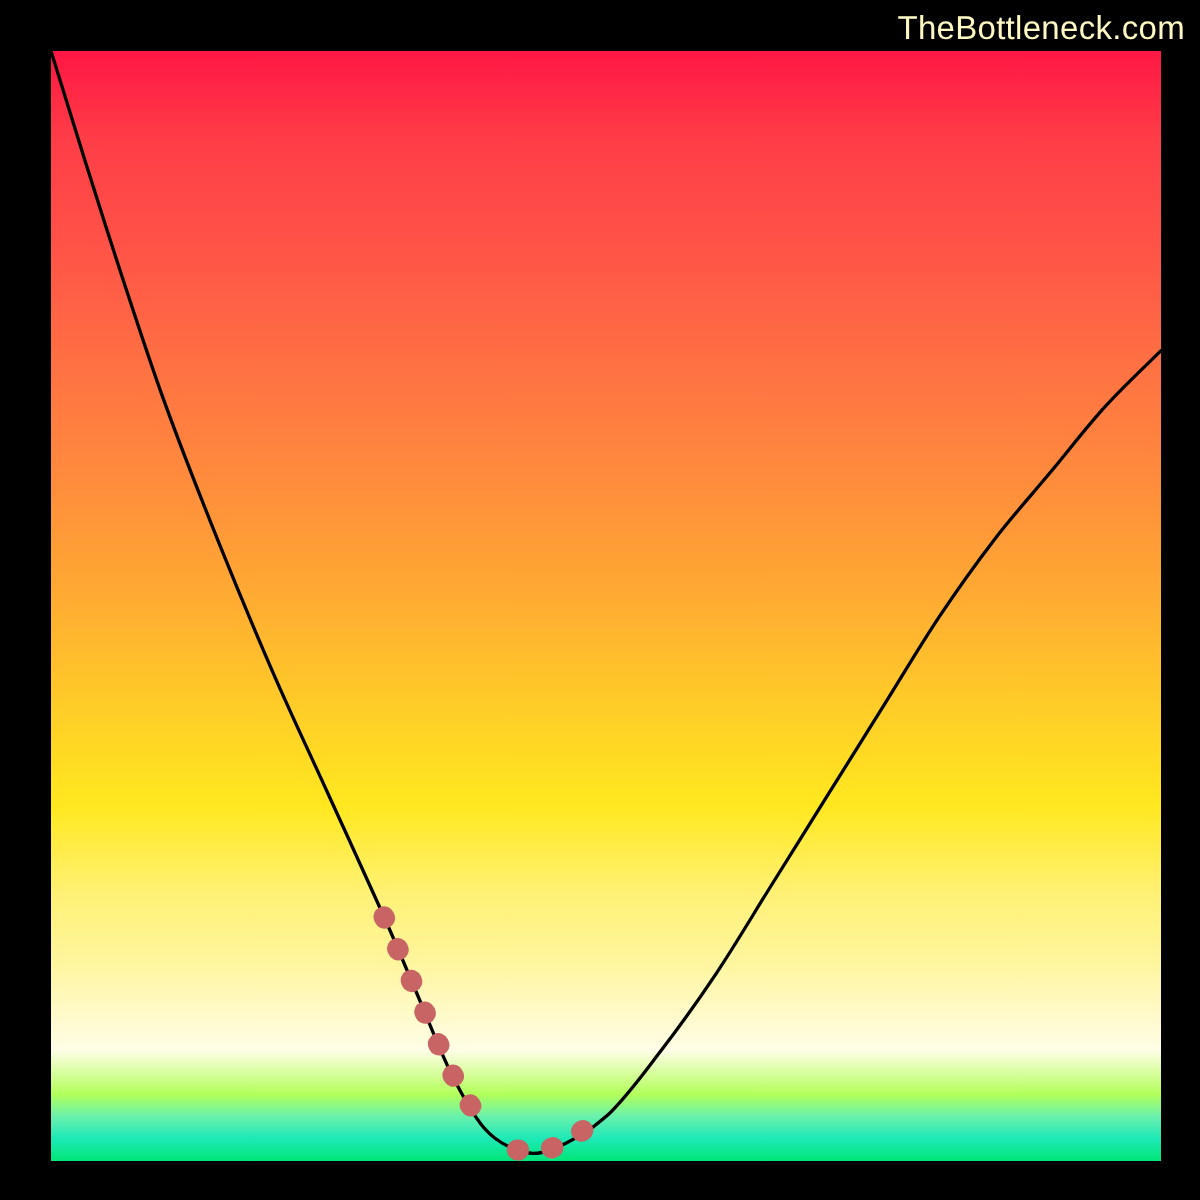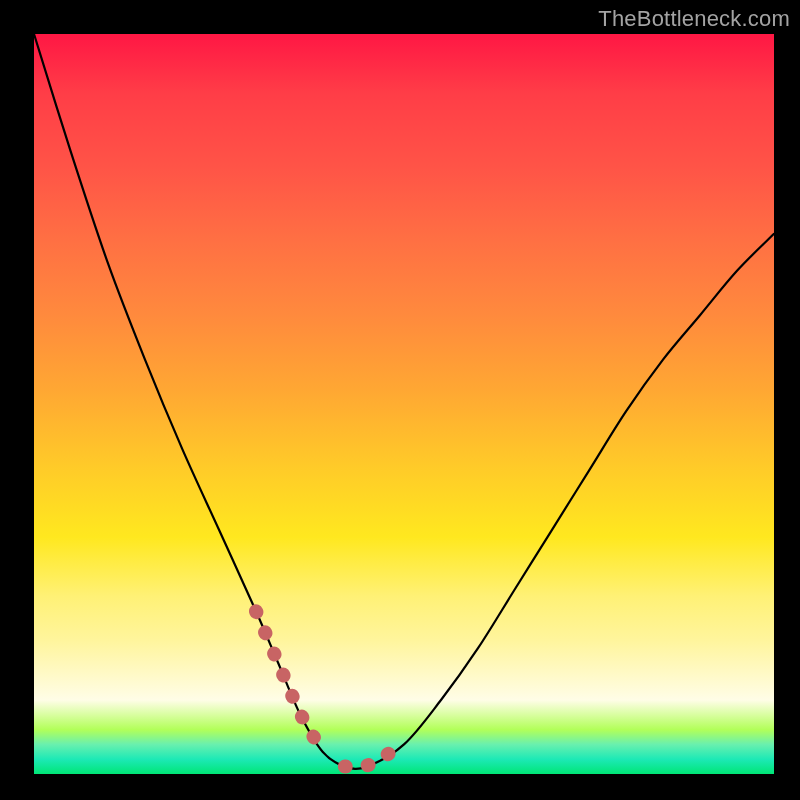--- a/index.html
+++ b/index.html
@@ -39,21 +39,21 @@
       #b2ff59 94%,
       #69f0ae 96%,
       #1de9b6 98%,
       #00e676 100%
     );
   }
   .watermark {
     position: absolute;
     top: 6px;
     right: 10px;
-    color: #a3a3a3;
+    color: #fef9c3;
     font-size: 22px;
     letter-spacing: 0.2px;
     user-select: none;
     text-align: center;
   }
   svg.curve {
     position: absolute;
     left: 0; top: 0;
     width: 740px; height: 740px;
     overflow: visible;

